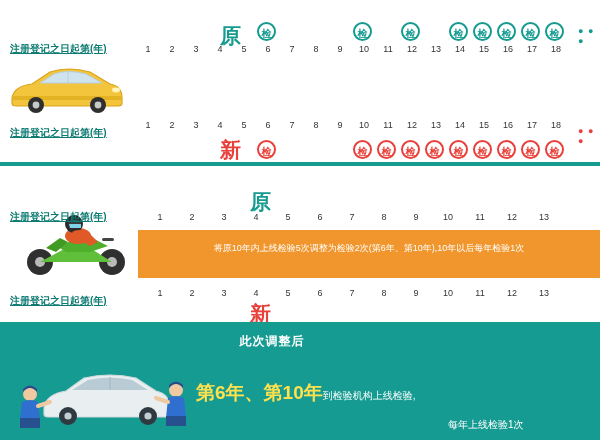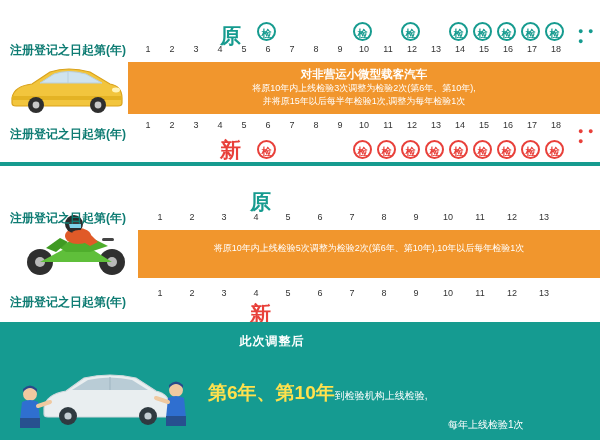--- a/index.html
+++ b/index.html
@@ -14,23 +14,24 @@
   
   .sec1{position:absolute;left:0;top:0;width:600px;height:160px;background:#ffffff;}
   .sec2{position:absolute;left:0;top:168px;width:600px;height:152px;background:#ffffff;}
   .divider{position:absolute;left:0;width:600px;height:4px;background:#169b8f;}
   .div1{top:162px;}
   .div2{top:322px;}
 
   .leftlabel{
     position:absolute;
     color:#0e7c73;
-    font-size:12px;
+    font-size:10px;
     font-weight:bold;
     white-space:nowrap;
+    text-decoration:underline;
   }
   .bigchar{
     position:absolute;
     color:#169b8f;
     font-size:21px;
     font-weight:bold;
     letter-spacing:1px;
   }
   .bigchar.red{color:#e8403a;}
 
@@ -91,21 +92,21 @@
   .sec3 .title{
     position:absolute;left:0;top:7px;width:544px;text-align:center;
     color:#ffffff;font-size:12px;font-weight:bold;letter-spacing:1px;
   }
   .sec3 .line1{
     position:absolute;left:196px;top:36px;
     color:#ffffff;font-size:10px;
   }
   .sec3 .line2{
     position:absolute;left:196px;top:54px;
-    color:#ffe14d;font-size:19px;font-weight:bold;margin-left:12px;
+    color:#ffe14d;font-size:19px;font-weight:bold;
   }
   .sec3 .line2 .small{color:#ffffff;font-size:10px;font-weight:normal;}
   .sec3 .line3{
     position:absolute;left:196px;top:84px;
     color:#ffffff;font-size:9px;
   }
   .sec3 .right1{
     position:absolute;left:448px;top:50px;
     color:#ffe14d;font-size:17px;font-weight:bold;
   }
@@ -202,25 +203,20 @@
         <div class="badge red" style="left: 460px; top: 140px;">检</div>
         <div class="badge red" style="left: 484px; top: 140px;">检</div>
         <div class="badge red" style="left: 508px; top: 140px;">检</div>
         <div class="badge red" style="left: 532px; top: 140px;">检</div>
         <div class="badge red" style="left: 556px; top: 140px;">检</div>
       </div>
 
     <div class="dots green" id="cars-old-dots" style="left:578px;top:26px;">● ● ●</div>
     <div class="dots red" id="cars-new-dots" style="left:578px;top:126px;">● ● ●</div>
 
-    <div class="bar" style="left:128px;top:62px;width:472px;height:52px;padding-top:5px;">
-      <div class="t1">对非营运小微型载客汽车</div>
-      <div class="t2">将原10年内上线检验3次调整为检验2次(第6年、第10年),</div>
-      <div class="t3">并将原15年以后每半年检验1次,调整为每年检验1次</div>
-    </div>
   </div>
 
   <div class="divider div1"></div>
 
   <div class="sec2">
 
     <div class="illu" style="left:16px;top:40px;width:120px;height:70px;">
       <svg width="120" height="70" viewBox="0 0 120 70">
         <circle cx="24" cy="54" r="13" fill="#2f2f2f"></circle>
           <circle cx="24" cy="54" r="5" fill="#b9b9b9"></circle>

